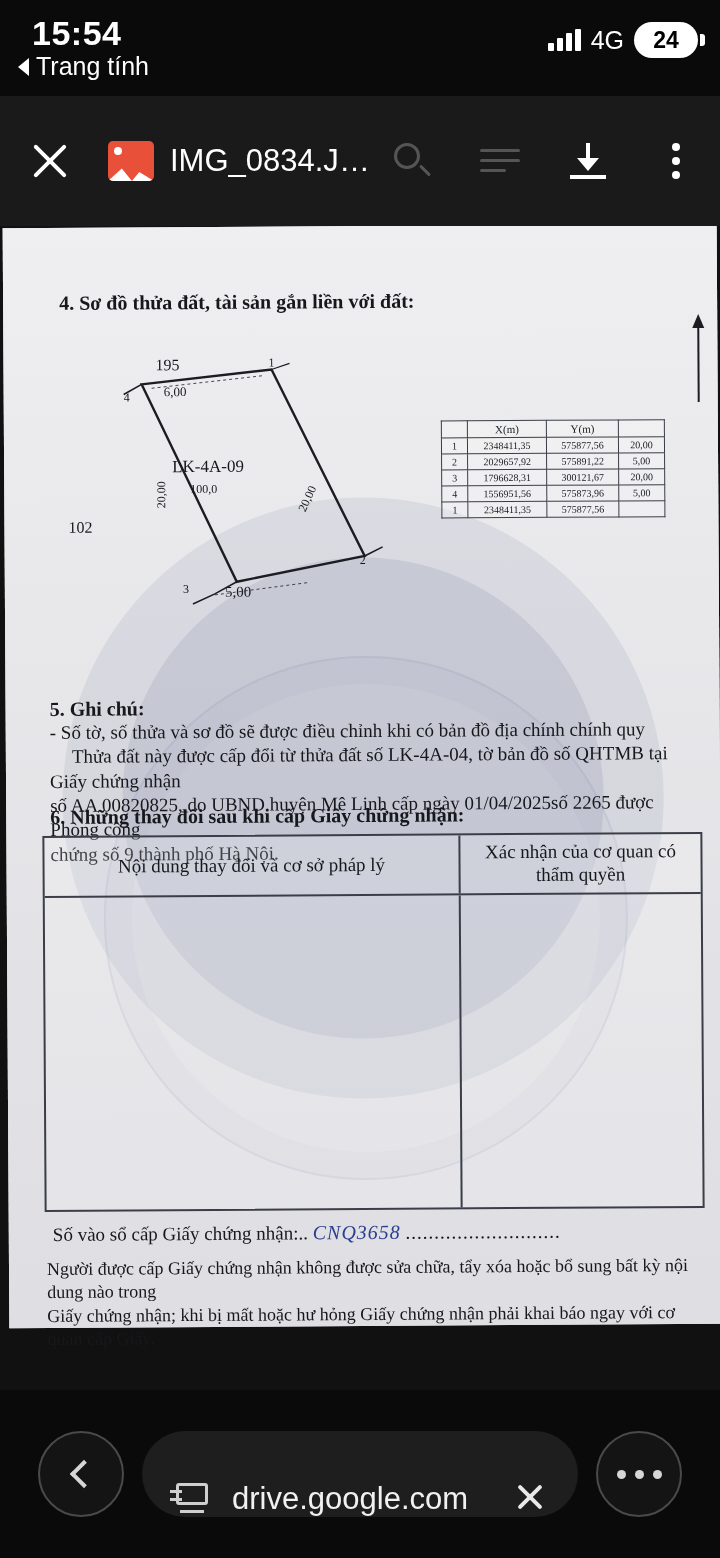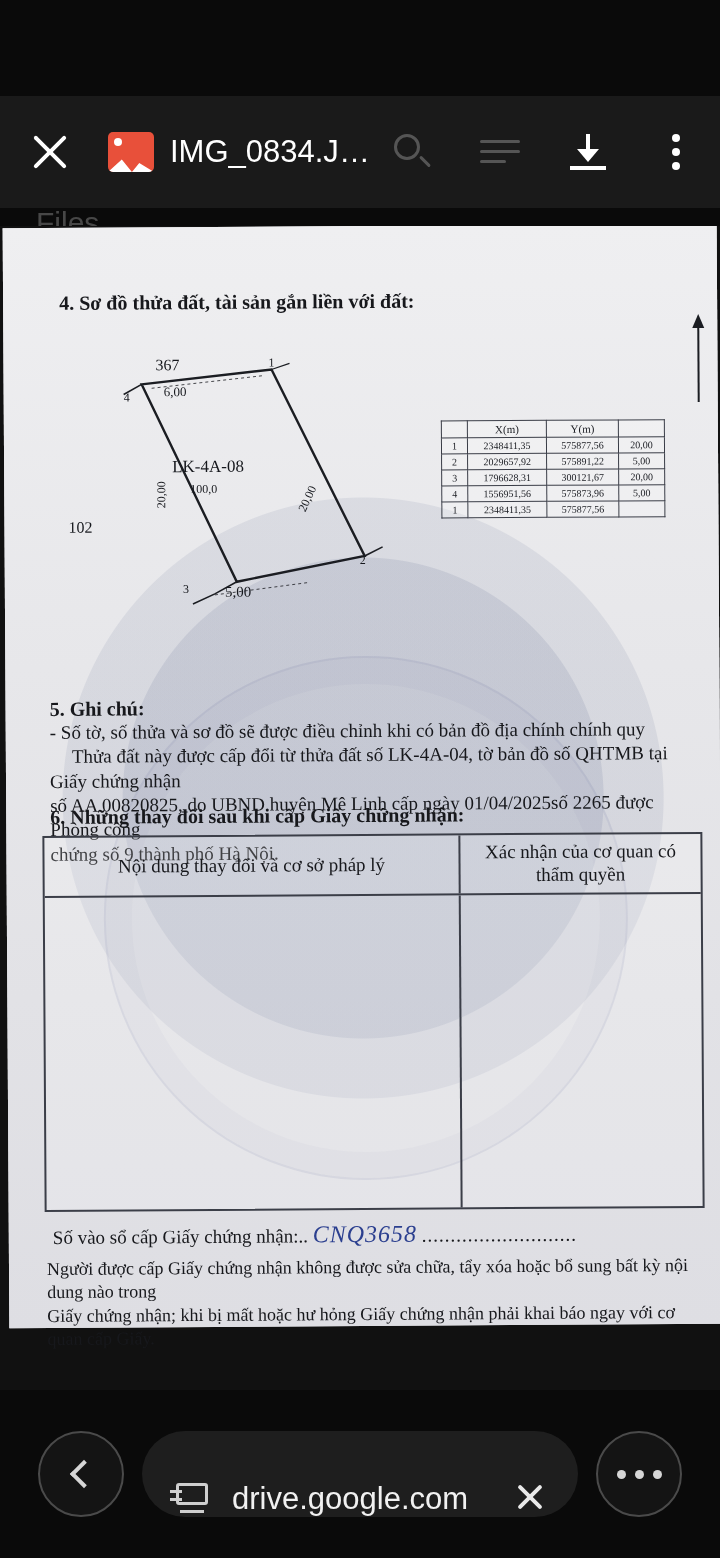--- a/index.html
+++ b/index.html
@@ -52,21 +52,21 @@
   }
   .backlink .tri {
     width: 0; height: 0;
     border-top: 9px solid transparent;
     border-bottom: 9px solid transparent;
     border-right: 11px solid #fff;
   }
 
   
   .app-header {
-    position: absolute; top: 96px; left: 0; right: 0; height: 112px;
+    position: absolute; top: 96px; left: 0; right: 0; height: 130px;
     background: #1a1a1a;
     display: flex; align-items: center; padding: 4px 22px;
     color: #fff;
   }
   .ghost-row {
     position: absolute; top: 96px; left: 0; right: 0; height: 130px;
     opacity: .22; color: #cfcfcf; font-size: 34px;
     display: flex; align-items: center; padding: 0 36px; gap: 26px;
     pointer-events: none;
   }
@@ -209,21 +209,21 @@
   }
   .chg-body { flex: 1 1 auto; display: flex; }
   .chg-body .c1 { flex: 1 1 auto; border-right: 2px solid #3b3e48; }
   .chg-body .c2 { width: 240px; }
 
   .book-no {
     position: absolute; left: 44px; top: 995px; font-size: 19px;
   }
   .book-no .hand {
     font-family: "Liberation Serif", serif; font-style: italic;
-    color: #2b3f8f; letter-spacing: 1px; font-size: 24px;
+    color: #2b3f8f; letter-spacing: 1px; font-size: 20px;
   }
   .dots { letter-spacing: 1px; }
   .footnote {
     position: absolute; left: 38px; top: 1030px; width: 660px;
     font-size: 18px; line-height: 1.3;
   }
   .arrow-right {
     position: absolute; right: 6px; top: 90px; width: 26px; height: 90px;
   }
 
@@ -268,20 +268,37 @@
     width: 32px; height: 4px; background: #e9e9e9; border-radius: 2px;
   }
   .ic-x::before { transform: rotate(45deg); }
   .ic-x::after  { transform: rotate(-45deg); }
 </style>
 </head>
 <body>
 
 <div class="phone">
 
+  <div class="statusbar">
+    <div class="status-time">15:54</div>
+    <div class="status-right">
+      <div class="signal">
+          <i></i>
+          <i></i>
+          <i></i>
+          <i></i>
+        </div>
+      <div class="net">4G</div>
+      <div class="battery">24</div>
+    </div>
+    <div class="backlink">
+      <span class="tri"></span>
+      <span>Trang tính</span>
+    </div>
+  </div>
 
   <div class="ghost-row">
     <span>1</span>
   </div>
   <div class="ghost-files">Files</div>
 
   <div class="app-header">
     <div class="hdr-close"></div>
     <div class="file-thumb">
       <span class="sun"></span>
@@ -319,23 +336,23 @@
       <div class="plot-wrap">
         <svg class="plot-svg" width="370" height="300" viewBox="0 0 370 300">
           <polygon points="78,42 208,28 300,215 172,240" fill="none" stroke="#1b1d22" stroke-width="2.4"></polygon>
           <polyline points="60,52 78,42" fill="none" stroke="#1b1d22" stroke-width="1.6"></polyline>
           <polyline points="172,240 150,252 128,262" fill="none" stroke="#1b1d22" stroke-width="1.6"></polyline>
           <polyline points="300,215 318,206" fill="none" stroke="#1b1d22" stroke-width="1.6"></polyline>
           <polyline points="208,28 226,22" fill="none" stroke="#1b1d22" stroke-width="1.2"></polyline>
           <line x1="88" y1="46" x2="200" y2="34" stroke="#1b1d22" stroke-width="0.8" stroke-dasharray="3 3"></line>
           <line x1="150" y1="253" x2="245" y2="241" stroke="#1b1d22" stroke-width="0.8" stroke-dasharray="3 3"></line>
         </svg>
-        <span class="plot-label lbl-195">367</span>
+        <span class="plot-label lbl-195">195</span>
         <span class="plot-label lbl-600">6,00</span>
-        <span class="plot-label lbl-lk">LK-4A-08</span>
+        <span class="plot-label lbl-lk">LK-4A-09</span>
         <span class="plot-label lbl-100">100,0</span>
         <span class="plot-label lbl-224">102</span>
         <span class="plot-label lbl-2000a">20,00</span>
         <span class="plot-label lbl-2000b">20,00</span>
         <span class="plot-label lbl-500">5,00</span>
         <span class="plot-label n1">1</span>
         <span class="plot-label n2">2</span>
         <span class="plot-label n3">3</span>
         <span class="plot-label n4">4</span>
       </div>

